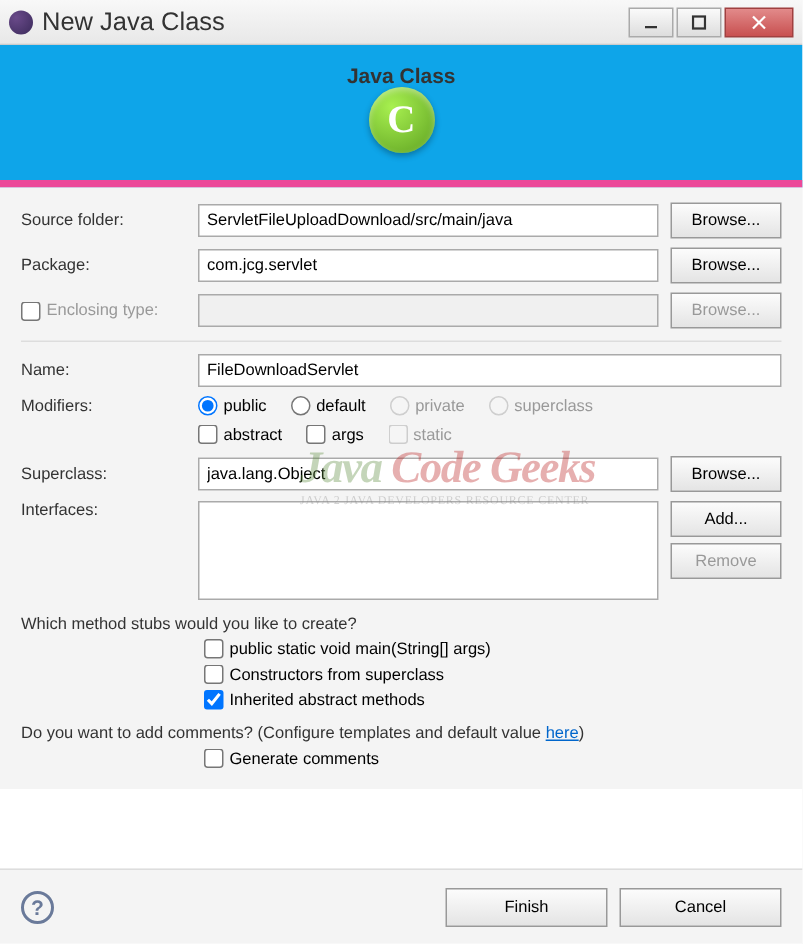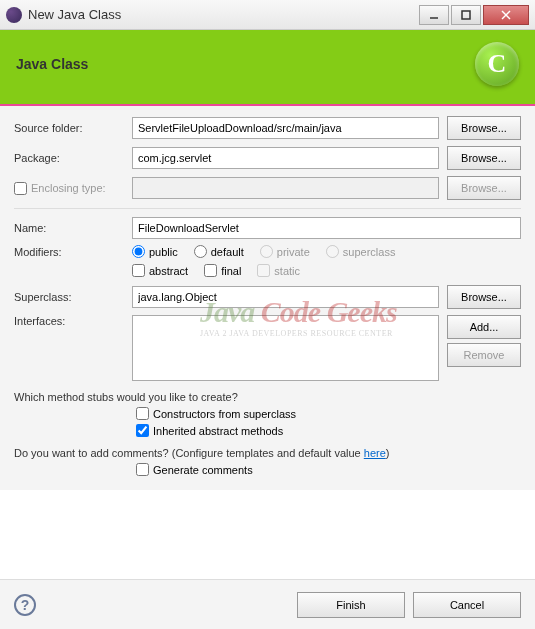--- a/index.html
+++ b/index.html
@@ -1,26 +1,26 @@
 <!DOCTYPE html>
 <html><head>
 <meta charset="utf-8">
 <style>
 * { box-sizing: border-box; margin: 0; padding: 0; }
 body { font-family: "Segoe UI", Tahoma, sans-serif; font-size: 11px; background: #fff; width: 535px; height: 629px; overflow: hidden; position: relative; }
 
 .titlebar { height: 30px; background: linear-gradient(to bottom, #f8f8f8, #e8e8e8); border-bottom: 1px solid #ccc; display: flex; align-items: center; padding: 0 6px; }
 .titlebar-icon { width: 16px; height: 16px; background: radial-gradient(circle at 30% 30%, #6a4a8a, #3a2a5a); border-radius: 50%; margin-right: 6px; }
-.titlebar-text { flex: 1; color: #333; font-size: 13px; }
+.titlebar-text { flex: 1; color: #333; font-size: 17px; }
 .titlebar-btns { display: flex; gap: 2px; }
 .tbtn { width: 30px; height: 20px; border: 1px solid #aaa; background: linear-gradient(to bottom, #fafafa, #ddd); display: flex; align-items: center; justify-content: center; font-size: 10px; }
 .tbtn.close { width: 46px; background: linear-gradient(to bottom, #e28a8a, #c85050); color: #fff; border-color: #a04040; }
 .tbtn.close svg { stroke: #fff; }
 
-.header { padding: 12px 16px 18px; background: #84cc16; border-bottom: 2px solid #ec4899; display: flex; align-items: center; justify-content: space-between; }
+.header { padding: 12px 16px 18px; background: #0ea5e9; border-bottom: 5px solid #ec4899; display: flex; align-items: center; justify-content: space-between; flex-direction: column; }
 .header-title { font-size: 14px; font-weight: bold; color: #333; }
 .header-icon { width: 44px; height: 44px; border-radius: 50%; background: radial-gradient(circle at 35% 30%, #a8f050, #5da020); display: flex; align-items: center; justify-content: center; color: #fff; font-size: 26px; font-weight: bold; font-family: Georgia, serif; box-shadow: 0 2px 4px rgba(0,0,0,0.3), inset 0 2px 4px rgba(255,255,255,0.4); }
 
 .form-area { padding: 10px 14px; background: #f4f4f4; }
 .row { display: flex; align-items: center; margin-bottom: 6px; gap: 8px; }
 .label { width: 110px; color: #333; flex-shrink: 0; }
 .label.disabled { color: #999; }
 .input { flex: 1; height: 22px; border: 1px solid #aaa; background: #fff; padding: 0 5px; font-size: 11px; font-family: inherit; }
 .input.disabled { background: #f0f0f0; color: #999; }
 .btn { width: 74px; height: 24px; border: 1px solid #999; background: linear-gradient(to bottom, #fcfcfc, #e4e4e4); font-size: 11px; font-family: inherit; cursor: pointer; }
@@ -136,21 +136,21 @@
 
   <div class="row">
     <div class="label"></div>
     <div class="check-row" style="flex:1;">
       <label class="check-item">
           <input type="checkbox" style="">
           <span>abstract</span>
         </label>
       <label class="check-item">
           <input type="checkbox" style="">
-          <span>final</span>
+          <span>args</span>
         </label>
       <label class="check-item disabled">
           <input type="checkbox" disabled="" style="">
           <span>static</span>
         </label>
     </div>
   </div>
 
   <div class="row" style="margin-top:8px;">
     <div class="label"><span>Superclass:</span></div>
@@ -164,20 +164,24 @@
     <div class="col-btns">
       <button class="btn">Add...</button>
       <button class="btn" disabled="">Remove</button>
     </div>
   </div>
 
   <div class="question">Which method stubs would you like to create?</div>
   <div class="indent">
     <label class="check-item">
         <input type="checkbox" style="">
+        <span>public static void main(String[] args)</span>
+      </label>
+    <label class="check-item">
+        <input type="checkbox" style="">
         <span>Constructors from superclass</span>
       </label>
     <label class="check-item">
         <input type="checkbox" checked="" style="">
         <span>Inherited abstract methods</span>
       </label>
   </div>
 
   <div class="question">
     <span>Do you want to add comments? (Configure templates and default value </span><a href="#">here</a><span>)</span>

